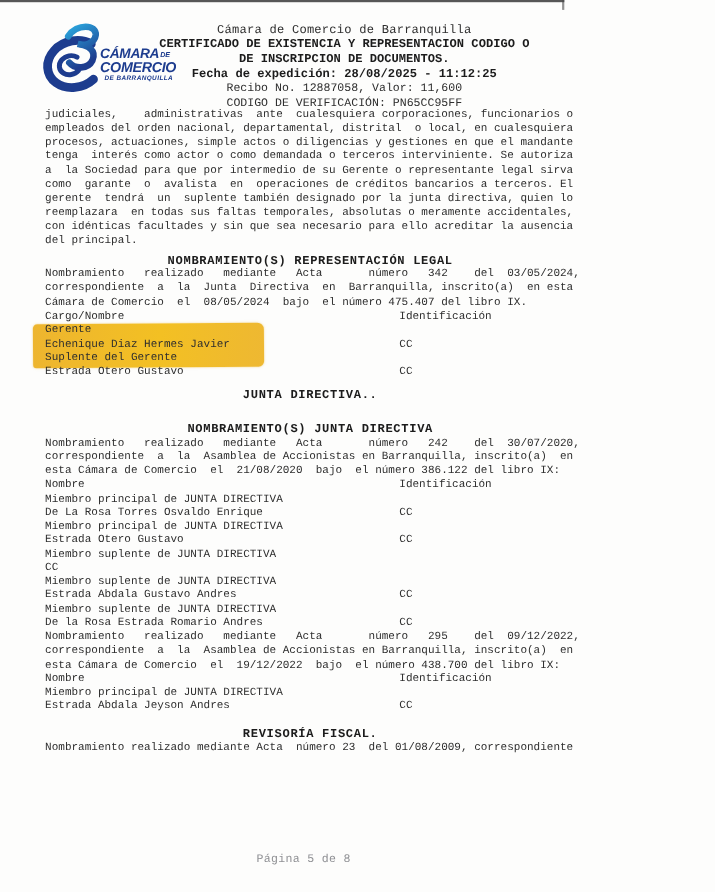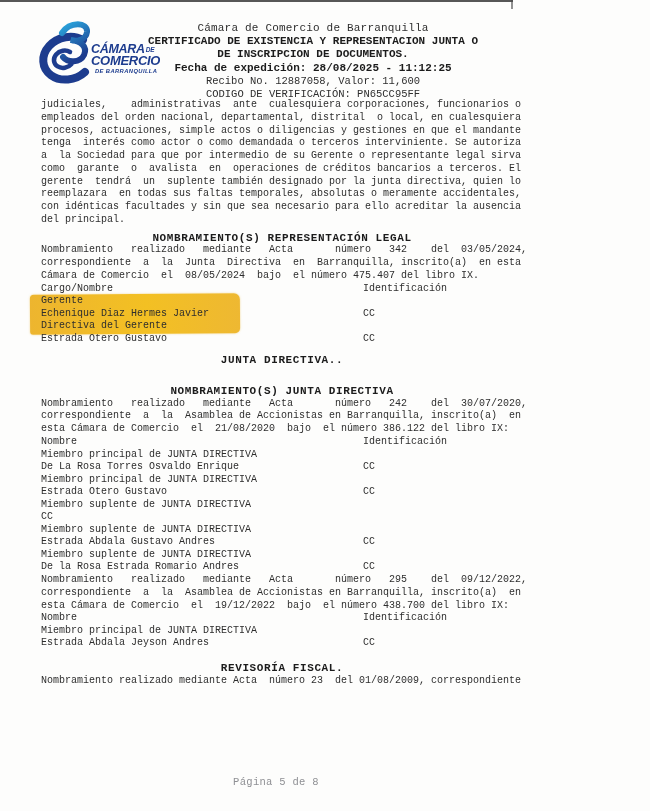--- a/index.html
+++ b/index.html
@@ -88,21 +88,21 @@
       <g font-family="Liberation Sans, sans-serif" font-style="italic" fill="#1d3c8e">
         <text x="63" y="35" font-size="12.5" font-weight="bold" letter-spacing="-0.3">CÁMARA<tspan font-size="6.5" dx="1" dy="-1">DE</tspan></text>
         <text x="63" y="47" font-size="13" font-weight="bold" letter-spacing="-0.3">COMERCIO</text>
         <text x="67" y="55" font-size="5.8" font-weight="bold" letter-spacing="0.4">DE BARRANQUILLA</text>
       </g>
     </svg>
   </div>
 
   <div class="doc-header">
     <div class="h-org">Cámara de Comercio de Barranquilla</div>
-    <div class="h-bold">CERTIFICADO DE EXISTENCIA Y REPRESENTACION JUNTA O</div>
+    <div class="h-bold">CERTIFICADO DE EXISTENCIA Y REPRESENTACION CODIGO O</div>
     <div class="h-bold">DE INSCRIPCION DE DOCUMENTOS.</div>
     <div class="h-bold">Fecha de expedición: 28/08/2025 - 11:12:25</div>
     <div class="h-small">Recibo No. 12887058, Valor: 11,600</div>
     <div class="h-small">CODIGO DE VERIFICACIÓN: PN65CC95FF</div>
   </div>
 
   <div class="content">
 
     <pre class="para">judiciales,    administrativas  ante  cualesquiera corporaciones, funcionarios o
 empleados del orden nacional, departamental, distrital  o local, en cualesquiera
@@ -129,21 +129,21 @@
       </div>
       <div class="row">
         <span class="c1">Gerente</span>
         <span class="c2"></span>
       </div>
       <div class="row">
         <span class="c1">Echenique Diaz Hermes Javier</span>
         <span class="c2">CC</span>
       </div>
       <div class="row">
-        <span class="c1">Directiva del Gerente</span>
+        <span class="c1">Suplente del Gerente</span>
         <span class="c2"></span>
       </div>
       <div class="row">
         <span class="c1">Estrada Otero Gustavo</span>
         <span class="c2">CC</span>
       </div>
     </div>
 
     <div class="sec-heading mt9">JUNTA DIRECTIVA..</div>
 

